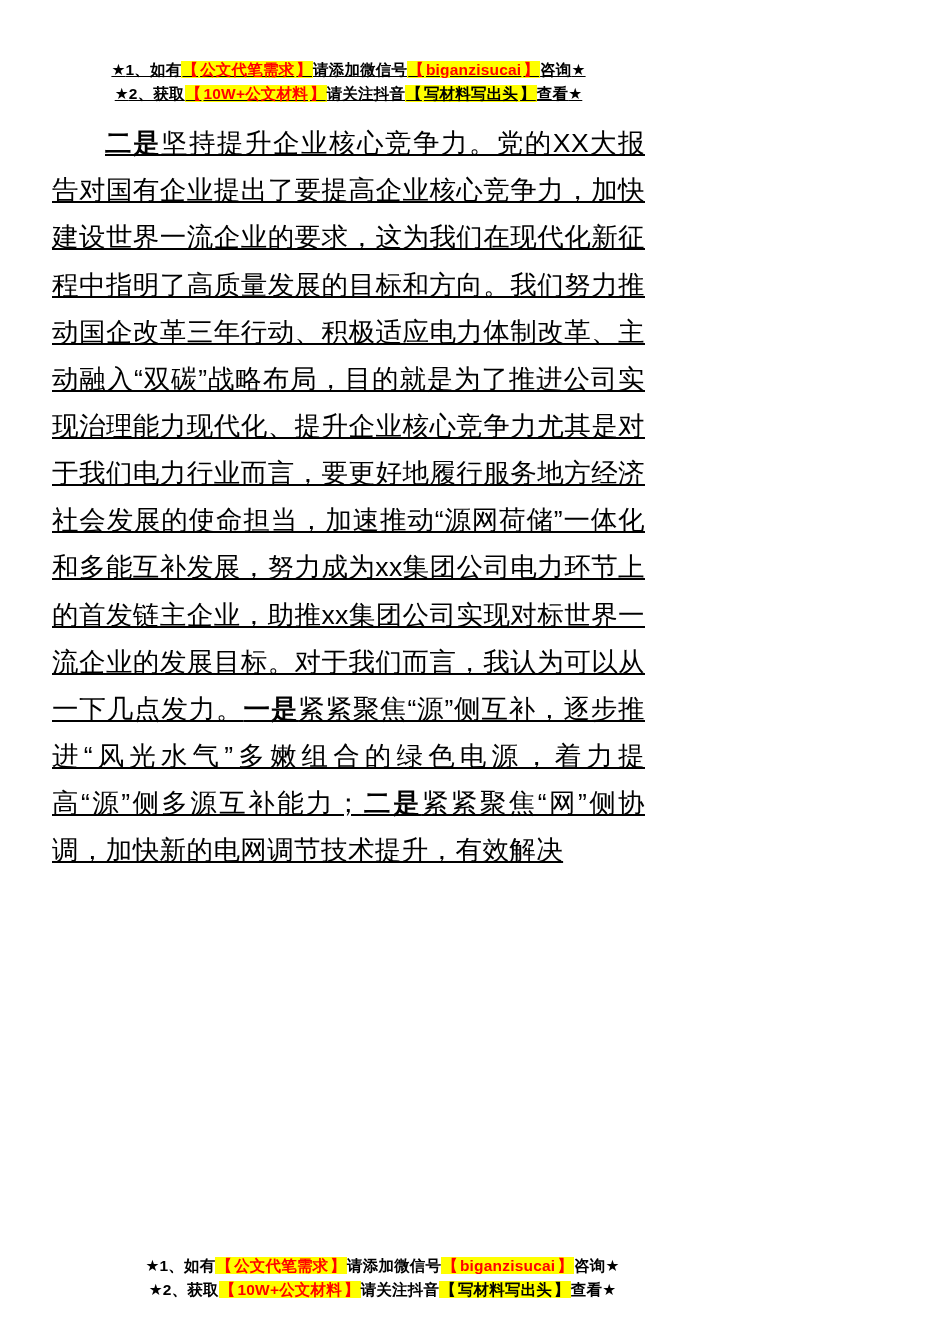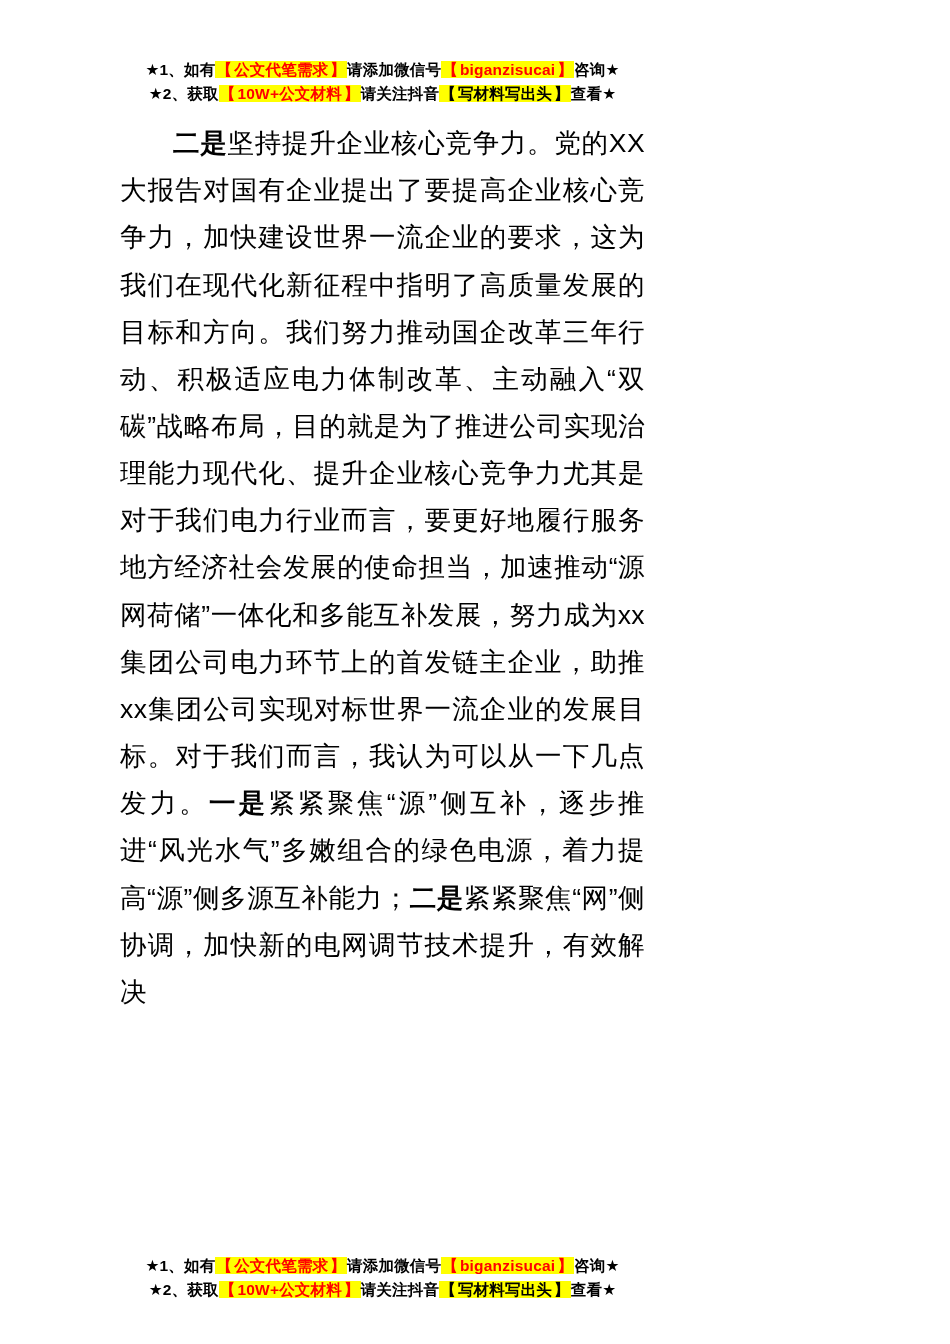--- a/index.html
+++ b/index.html
@@ -12,22 +12,23 @@
     height: 1344px;
     font-family: "Liberation Sans", "DejaVu Sans", sans-serif;
     color: #000000;
     position: relative;
     overflow: hidden;
   }
   .page {
     width: 765px;
     height: 1344px;
     box-sizing: border-box;
-    padding: 58px 120px 20px 120px;
+    padding: 58px 120px 20px 52px;
     position: relative;
+    text-decoration: underline;
   }
 
   
   .banner {
     text-align: center;
     font-size: 15.5px;
     font-weight: bold;
     line-height: 1.55;
     letter-spacing: 0.2px;
     white-space: nowrap;

